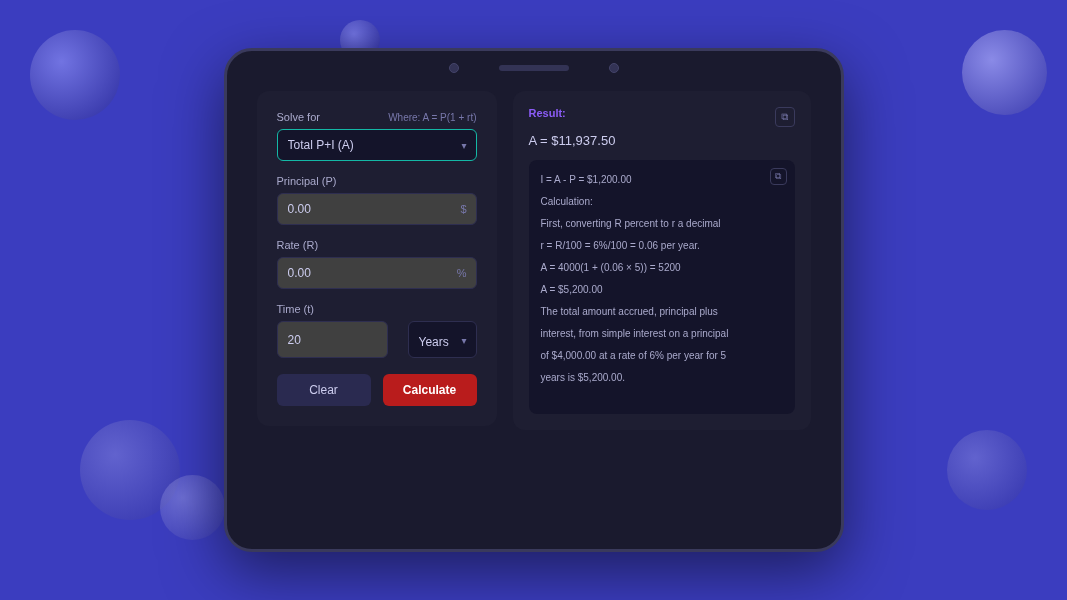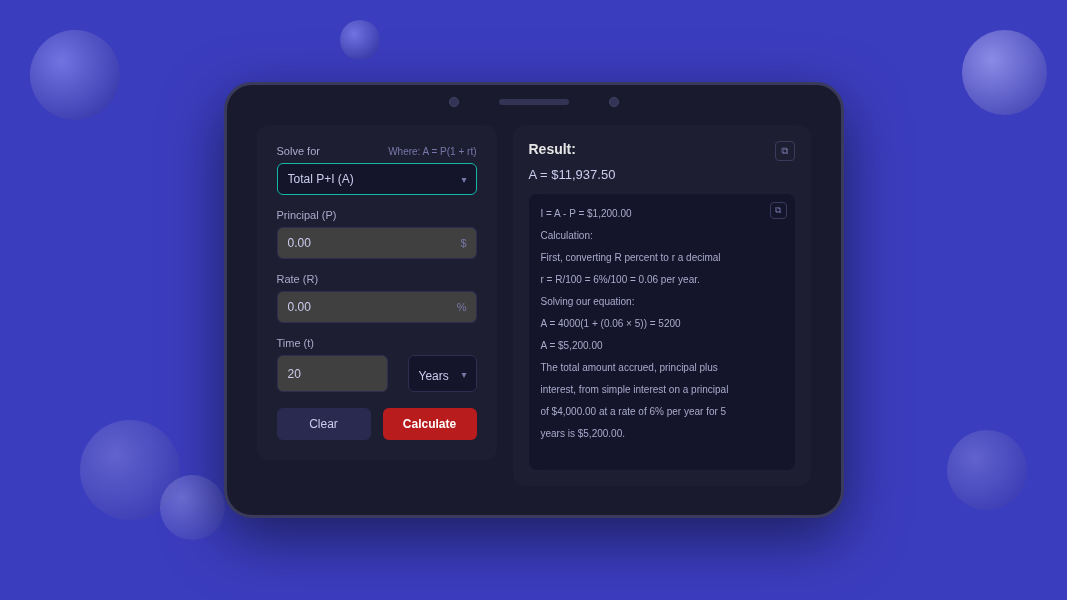--- a/index.html
+++ b/index.html
@@ -27,21 +27,21 @@
     .sphere-5 { width: 65px; height: 65px; bottom: 60px; left: 160px; background: radial-gradient(circle at 35% 35%, #aaaaee, #3535aa); opacity: 0.45; }
     .sphere-6 { width: 80px; height: 80px; bottom: 90px; right: 40px; background: radial-gradient(circle at 35% 35%, #8888dd, #2c2c9c); opacity: 0.5; }
 
     
     .tablet {
       position: absolute;
       top: 50%;
       left: 50%;
       transform: translate(-50%, -50%);
       width: 620px;
-      height: 436px;
+      height: 504px;
       background: #1a1a2e;
       border-radius: 28px;
       border: 3px solid #3a3a5c;
       box-shadow: 0 20px 60px rgba(0,0,0,0.5);
       display: flex;
       flex-direction: column;
       align-items: flex-start;
       padding-top: 12px;
     }
 
@@ -246,23 +246,23 @@
     }
 
     .result-header {
       display: flex;
       justify-content: space-between;
       align-items: flex-start;
       margin-bottom: 6px;
     }
 
     .result-title {
-      font-size: 14px;
+      font-size: 11px;
       font-weight: 700;
-      color: #e5e5e5;
+      color: #8b5cf6;
     }
 
     .copy-btn {
       background: none;
       border: 1px solid #3a3a5c;
       border-radius: 4px;
       padding: 3px 5px;
       color: #7777aa;
       cursor: pointer;
       font-size: 10px;
@@ -396,21 +396,20 @@
 
       <div class="result-detail-box">
         <button class="result-detail-copy">
           <span>⧉</span>
         </button>
         <div class="result-text">
           <p>I = A - P = $1,200.00</p>
           <p>Calculation:</p>
           <p>First, converting R percent to r a decimal</p>
           <p>r = R/100 = 6%/100 = 0.06 per year.</p>
-          <p>Solving our equation:</p>
           <p>A = 4000(1 + (0.06 × 5)) = 5200</p>
           <p>A = $5,200.00</p>
           <p>The total amount accrued, principal plus</p>
           <p>interest, from simple interest on a principal</p>
           <p>of $4,000.00 at a rate of 6% per year for 5</p>
           <p>years is $5,200.00.</p>
         </div>
       </div>
 
     </div>

